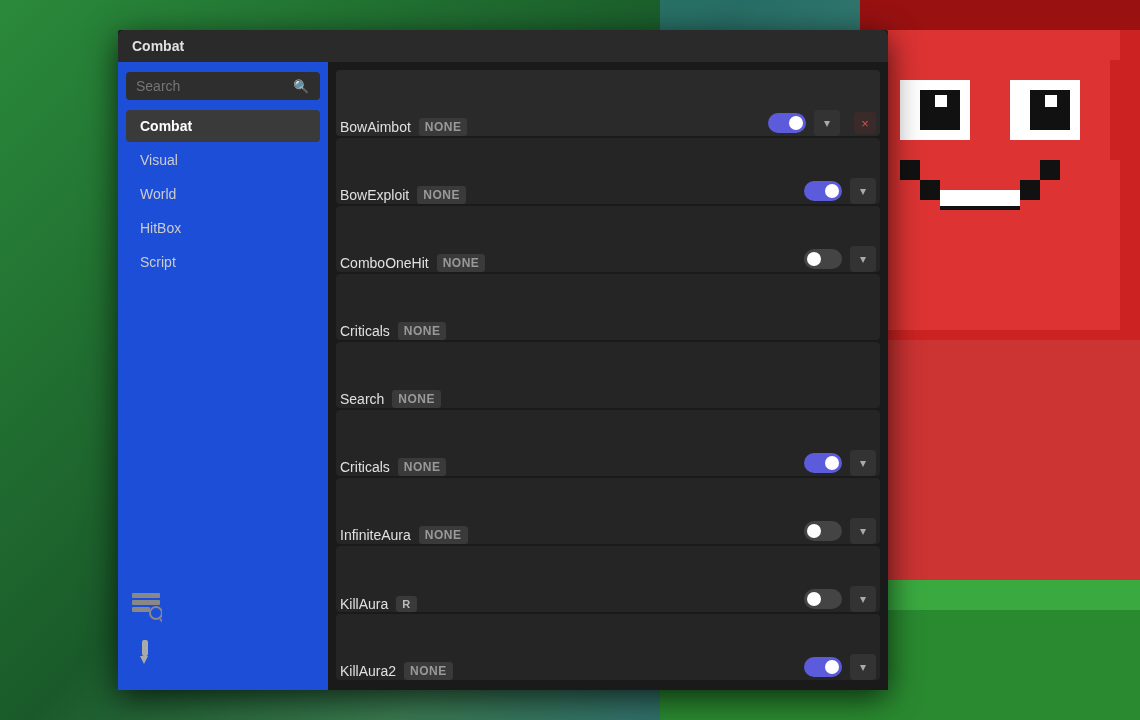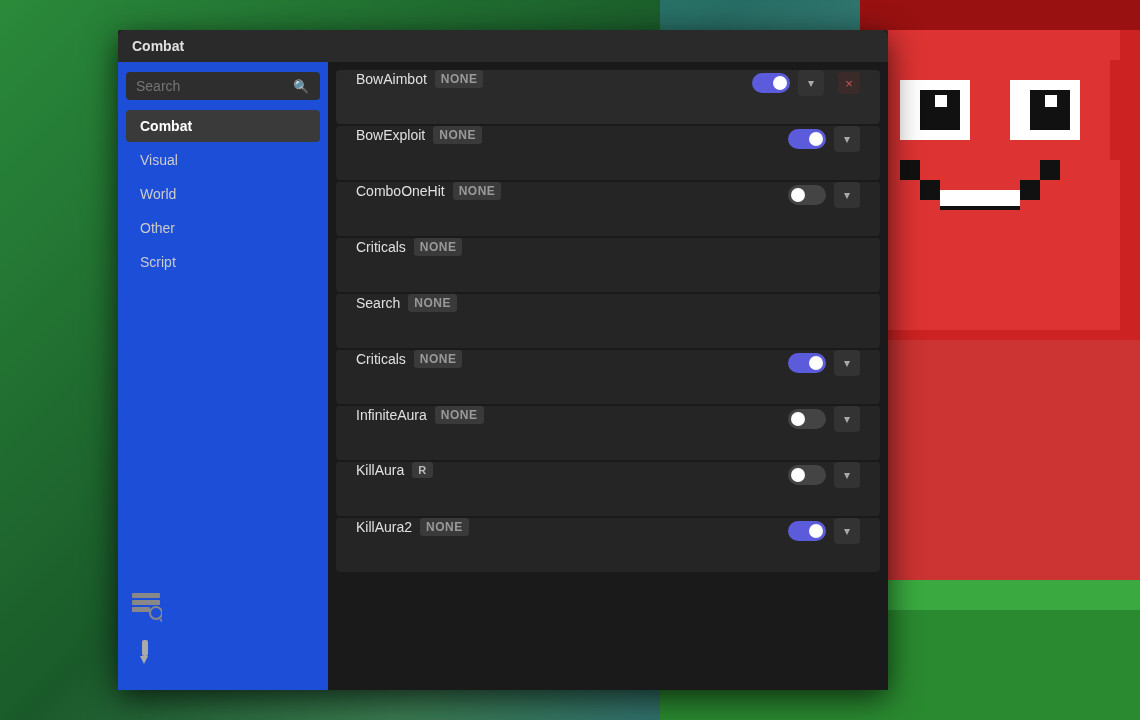--- a/index.html
+++ b/index.html
@@ -126,24 +126,24 @@
     }
     .main-content::-webkit-scrollbar-thumb {
       background: #444;
       border-radius: 3px;
     }
 
     
     .module-row {
       background: #252525;
       border-radius: 4px;
-      padding: 0 20px;
-      height: 54px;
-      display: flex;
-      align-items: flex-start;
+      padding: 0 4px;
+      height: 66px;
+      display: flex;
+      align-items: flex-end;
       justify-content: space-between;
       cursor: pointer;
       transition: background 0.15s;
     }
 
     .module-left {
       display: flex;
       align-items: center;
       gap: 8px;
     }
@@ -329,21 +329,21 @@
       <div class="nav-item active">
         <span>Combat</span>
       </div>
       <div class="nav-item">
         <span>Visual</span>
       </div>
       <div class="nav-item">
         <span>World</span>
       </div>
       <div class="nav-item">
-        <span>Other</span>
+        <span>HitBox</span>
       </div>
       <div class="nav-item">
         <span>Script</span>
       </div>
 
       <div class="sidebar-bottom">
         <div style="color:#bbb; font-size:28px; line-height:1; cursor:pointer;">
           <svg width="32" height="32" viewBox="0 0 32 32">
             <rect x="2" y="2" width="28" height="5" fill="#888" rx="1"></rect>
             <rect x="2" y="9" width="28" height="5" fill="#888" rx="1"></rect>

